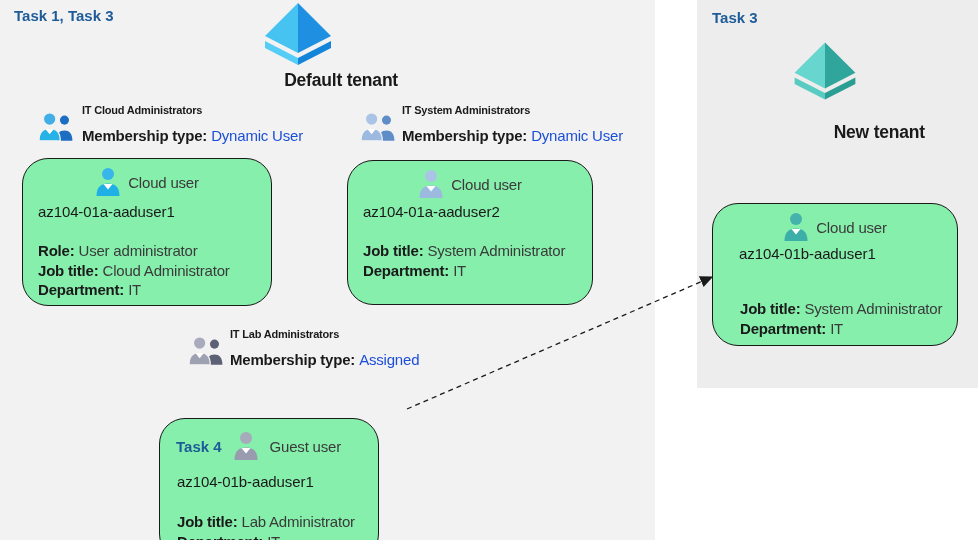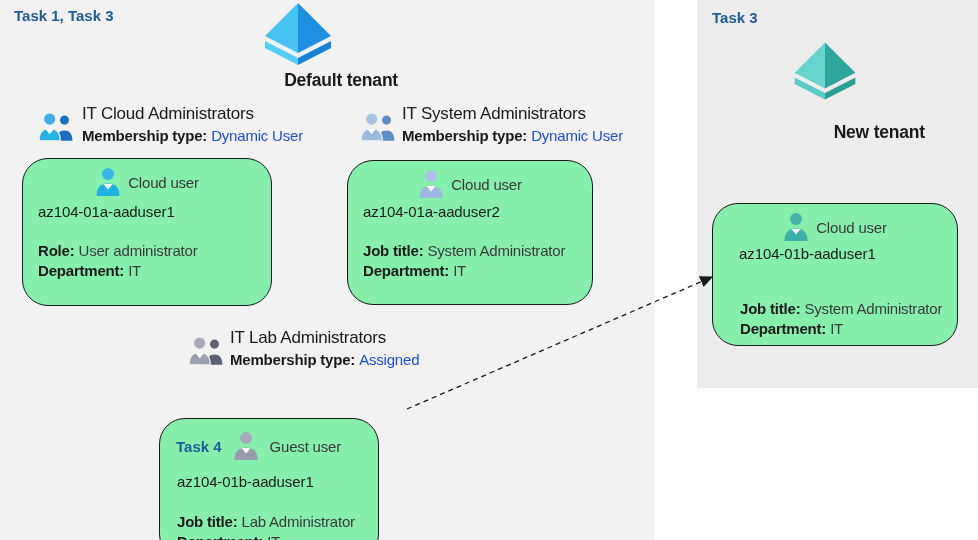--- a/index.html
+++ b/index.html
@@ -14,21 +14,21 @@
     width:978px;height:540px;
     position:relative;overflow:hidden;
     color:#1a1a1a;
   }
   .canvas{position:absolute;left:0;top:0;width:978px;height:540px;}
   .left-bg{position:absolute;left:0;top:0;width:655px;height:540px;background:var(--left_bg);}
   .right-bg{position:absolute;left:697px;top:0;width:281px;height:388px;background:var(--right_bg);}
   .abs{position:absolute;}
   .task-label{font-weight:bold;font-size:15px;color:var(--task_label_blue);}
   .tenant-title{font-weight:bold;font-size:17.5px;text-align:right;letter-spacing:-0.2px;}
-  .group-title{font-weight:normal;font-size:17px;letter-spacing:-0.2px;white-space:nowrap;text-align:center;}
+  .group-title{font-weight:bold;font-size:11px;letter-spacing:-0.2px;white-space:nowrap;text-align:center;}
   .group-membership{font-size:15px;white-space:nowrap;letter-spacing:-0.2px;}
   .group-membership .fl{font-weight:bold;color:#1a1a1a;margin-right:4px;}
   .group-membership .fv{color:#1d4ed8;}
   .card{
     position:absolute;background:#86efac;
     border:1.4px solid #1a1a1a;border-radius:26px;
   }
   .card-header{
     position:absolute;left:0;right:0;top:8px;
     display:flex;align-items:center;justify-content:center;gap:7px;
@@ -112,20 +112,21 @@
       <svg class="icon-block" width="26" height="30" viewBox="0 0 26 30">
         <circle cx="13" cy="7" r="6" fill="#38b6e9"></circle>
         <path d="M1.5 29 C1.5 20 6 16.5 13 16.5 C20 16.5 24.5 20 24.5 29 Z" fill="#1fb0e6"></path>
         <path d="M8.5 17 L13 22.5 L17.5 17 Z" fill="#ffffff"></path>
       </svg>
       <span class="card-type">Cloud user</span>
     </div>
     <div class="card-name" style="left:15px;top:44px;">az104-01a-aaduser1</div>
     <div class="card-fields" style="left:15px;top:82px;">
       <div class="field-line"><span class="fl">Role:</span><span class="fv">User administrator</span></div>
+      <div class="field-line"><span class="fl">Job title:</span><span class="fv">Cloud Administrator</span></div>
       <div class="field-line"><span class="fl">Department:</span><span class="fv">IT</span></div>
     </div>
   </div>
 
   <div class="card" style="left:347px;top:160px;width:246px;height:145px;">
     <div class="card-header">
       <svg class="icon-block" width="26" height="30" viewBox="0 0 26 30">
         <circle cx="13" cy="7" r="6" fill="#aac4e6"></circle>
         <path d="M1.5 29 C1.5 20 6 16.5 13 16.5 C20 16.5 24.5 20 24.5 29 Z" fill="#9cbadf"></path>
         <path d="M8.5 17 L13 22.5 L17.5 17 Z" fill="#ffffff"></path>

